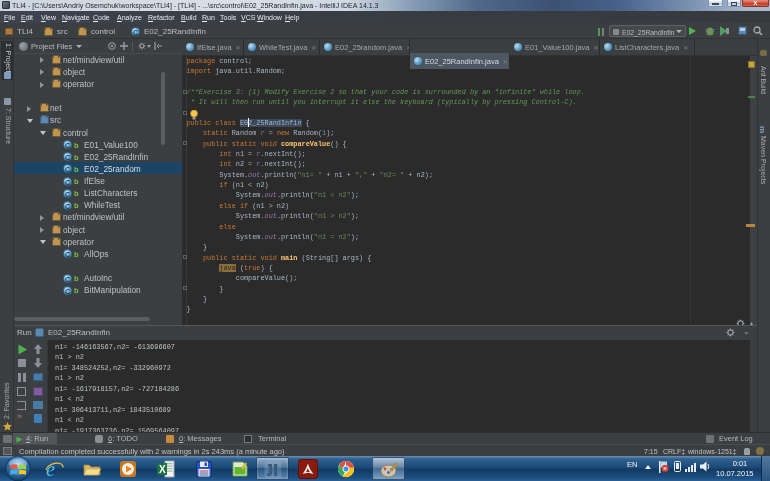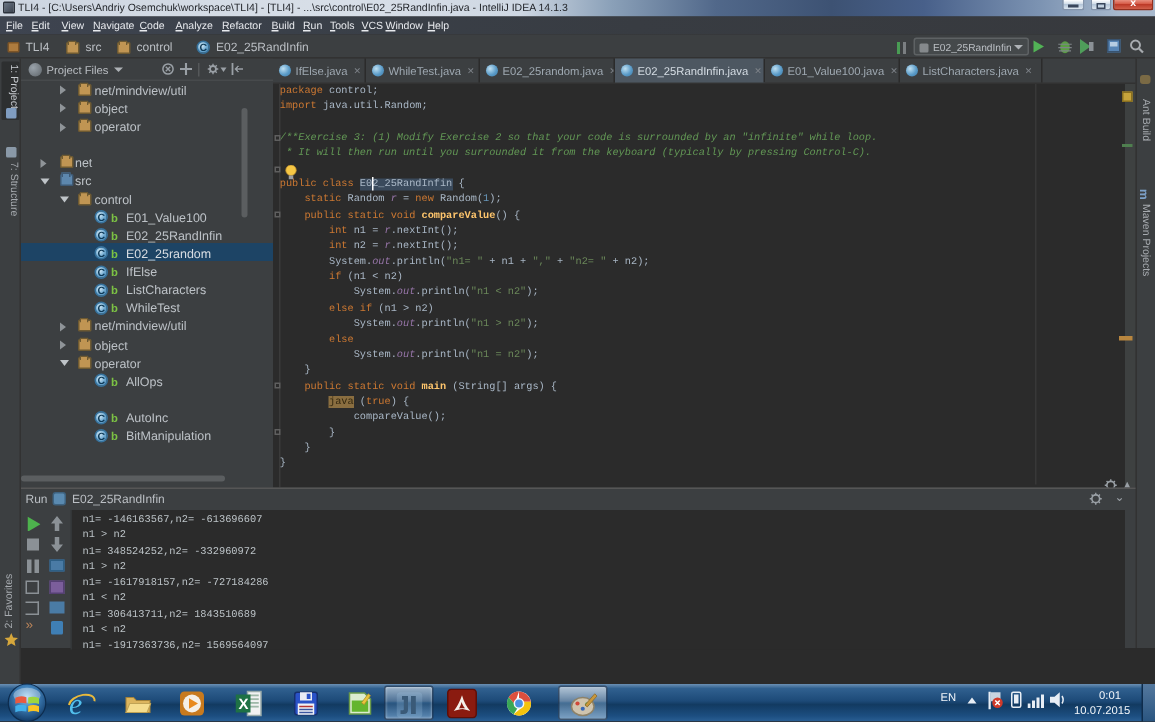--- a/index.html
+++ b/index.html
@@ -48,21 +48,21 @@
   #treesel { position:absolute; left:0; width:168px; height:12px; background:#1d4465; }
 </style>
 </head>
 <body>
 <div id="page">
 <style>
   
   #editor { left:182px; top:39px; width:575px; height:286px; background:#2b2b2b; }
   #tabbar { position:absolute; left:0; top:0; width:575px; height:17px; background:#3c3f41; border-bottom:1px solid #323232; display:flex; }
   .tab { position:relative; height:16px; border-right:1px solid #2b2b2b; font-size:7.5px; color:#9fa9b2; display:flex; align-items:center; padding:0 4px; white-space:nowrap; overflow:hidden; }
-  .tab.active { background:#4d5761; color:#d5dde4; }
+  .tab.active { background:#4d5761; color:#d5dde4;margin-top:14px; }
   .tab .tc { width:8px; height:8px; border-radius:50%; background:radial-gradient(circle at 35% 35%, #bfe0f2, #5a9bc8 55%, #3d7aa6); margin-right:3px; flex:none; }
   .tab .x { margin-left:4px; color:#7d8288; font-size:6px; }
   #gutter { position:absolute; left:0; top:17px; width:4.5px; height:269px; background:#2b2b2b; border-right:1px solid #3a3a3a; }
   .fold { position:absolute; left:0.5px; width:4px; height:4px; border:1px solid #5f5f5f; background:#2b2b2b; }
   #colguide { position:absolute; left:508px; top:17px; width:1px; height:267px; background:#383838; }
   #code { position:absolute; left:4.5px; top:17px; font-family:Liberation Mono, monospace; font-size:6.85px; line-height:10.34px; color:#a9b7c6; white-space:pre; }
   #code .k { color:#cc7832; }
   #code .c { color:#629755; font-style:italic; }
   #code .s { color:#6a8759; }
   #code .n { color:#6897bb; }
@@ -291,21 +291,21 @@
 <div class="tab active" style="width:100px"><span class="tc"></span>E02_25RandInfin.java<span class="x">✕</span></div>
 <div class="tab" style="width:90px"><span class="tc"></span>E01_Value100.java<span class="x">✕</span></div>
 <div class="tab" style="width:95px"><span class="tc"></span>ListCharacters.java<span class="x">✕</span></div>
 </div>
 <div id="gutter"></div>
 <div id="colguide"></div>
 <div id="code"><span class="k">package</span> control;
 <span class="k">import</span> java.util.Random;
 
 <span class="c">/**Exercise 3: (1) Modify Exercise 2 so that your code is surrounded by an "infinite" while loop.</span>
-<span class="c"> * It will then run until you surrounded it from the keyboard (typically by pressing Control-C).</span>
+<span class="c"> * It will then run until you interrupt it else the keyboard (typically by pressing Control-C).</span>
 
 <span class="k">public class</span> <span class="hlc">E02_25RandInfin</span> {
     <span class="k">static</span> Random <span class="f">r</span> = <span class="k">new</span> Random(<span class="n">1</span>);
     <span class="k">public static void</span> <span class="m">compareValue</span>() {
         <span class="k">int</span> n1 = <span class="f">r</span>.nextInt();
         <span class="k">int</span> n2 = <span class="f">r</span>.nextInt();
         System.<span class="f">out</span>.println(<span class="s">"n1= "</span> + n1 + <span class="s">","</span> + <span class="s">"n2= "</span> + n2);
         <span class="k">if</span> (n1 &lt; n2)
             System.<span class="f">out</span>.println(<span class="s">"n1 &lt; n2"</span>);
         <span class="k">else if</span> (n1 &gt; n2)
@@ -374,20 +374,45 @@
 n1 &gt; n2
 n1= 348524252,n2= -332960972
 n1 &gt; n2
 n1= -1617918157,n2= -727184286
 n1 &lt; n2
 n1= 306413711,n2= 1843510689
 n1 &lt; n2
 n1= -1917363736,n2= 1569564097</pre>
       </div>
 </div>
+<div class="abs" id="toolbtnbar">
+<div class="abs" style="left:3px;top:2px;width:9px;height:8px;background:#6e7276;border-radius:1px"></div>
+<div class="abs" style="left:13px;top:0;width:44px;height:12px;background:#515658"></div>
+<svg class="abs" style="left:16px;top:3px" width="7" height="7">
+        <path d="M0.5 0.5 L6.5 3.5 L0.5 6.5 Z" fill="#4db34d"></path>
+      </svg>
+<div class="tb" style="left:22px"><u>4</u>: Run</div>
+<div class="abs" style="left:95px;top:2px;width:8px;height:8px;background:#8a8f93;border-radius:2px"></div>
+<div class="tb" style="left:104px"><u>6</u>: TODO</div>
+<div class="abs" style="left:166px;top:2px;width:8px;height:8px;background:#c98a3d;border-radius:1px"></div>
+<div class="tb" style="left:175px"><u>0</u>: Messages</div>
+<div class="abs" style="left:244px;top:2px;width:8px;height:8px;background:#2d2d2d;border:1px solid #777"></div>
+<div class="tb" style="left:254px">Terminal</div>
+<div class="abs" style="left:706px;top:2px;width:8px;height:8px;background:#6e7276;border-radius:1px"></div>
+<div class="tb" style="left:715px">Event Log</div>
+</div>
+<div class="abs" id="statusbar">
+<div class="abs" style="left:3px;top:2px;width:9px;height:8px;border:1px solid #797d81;background:#54575a"></div>
+<div class="abs" style="left:19px;top:2px">Compilation completed successfully with 2 warnings in 2s 243ms (a minute ago)</div>
+<div class="abs" style="left:644px;top:2.5px;font-size:7px">7:15</div>
+<div class="abs" style="left:663px;top:2.5px;font-size:7px">CRLF‡</div>
+<div class="abs" style="left:688px;top:2.5px;font-size:7px">windows-1251‡</div>
+<div class="abs" style="left:744px;top:2.5px;width:6px;height:7px;background:#9a9fa3;border-radius:2px 2px 1px 1px"></div>
+<div class="abs" style="left:756px;top:2px;width:8px;height:8px;background:#837045;border-radius:50%"></div>
+</div>
 <div class="abs" id="taskbar">
 <svg class="abs" style="left:4px;top:-1px" width="28" height="27">
         <defs>
           <radialGradient id="orb" cx="50%" cy="35%" r="65%">
             <stop offset="0%" stop-color="#9fd0f0"></stop>
             <stop offset="45%" stop-color="#3e7fb8"></stop>
             <stop offset="100%" stop-color="#123a66"></stop>
           </radialGradient>
         </defs>
         <circle cx="14" cy="13.5" r="12.5" fill="url(#orb)" stroke="#0d2c4e" stroke-width="0.8"></circle>

